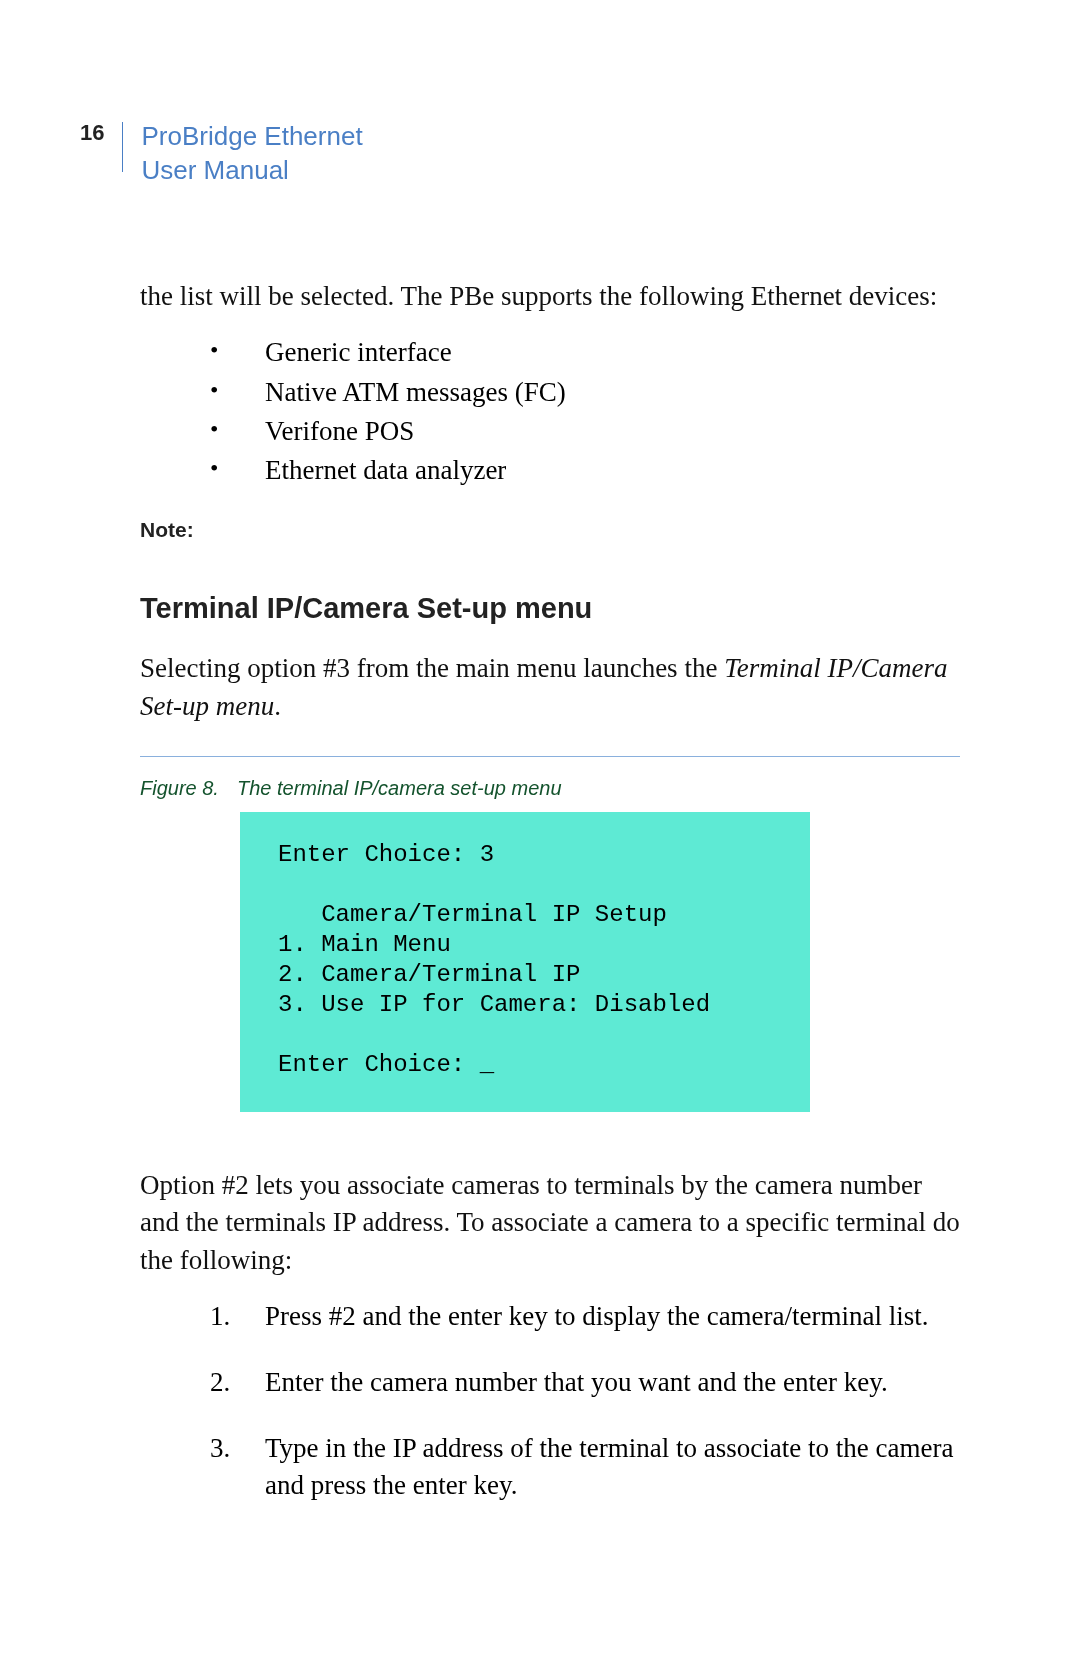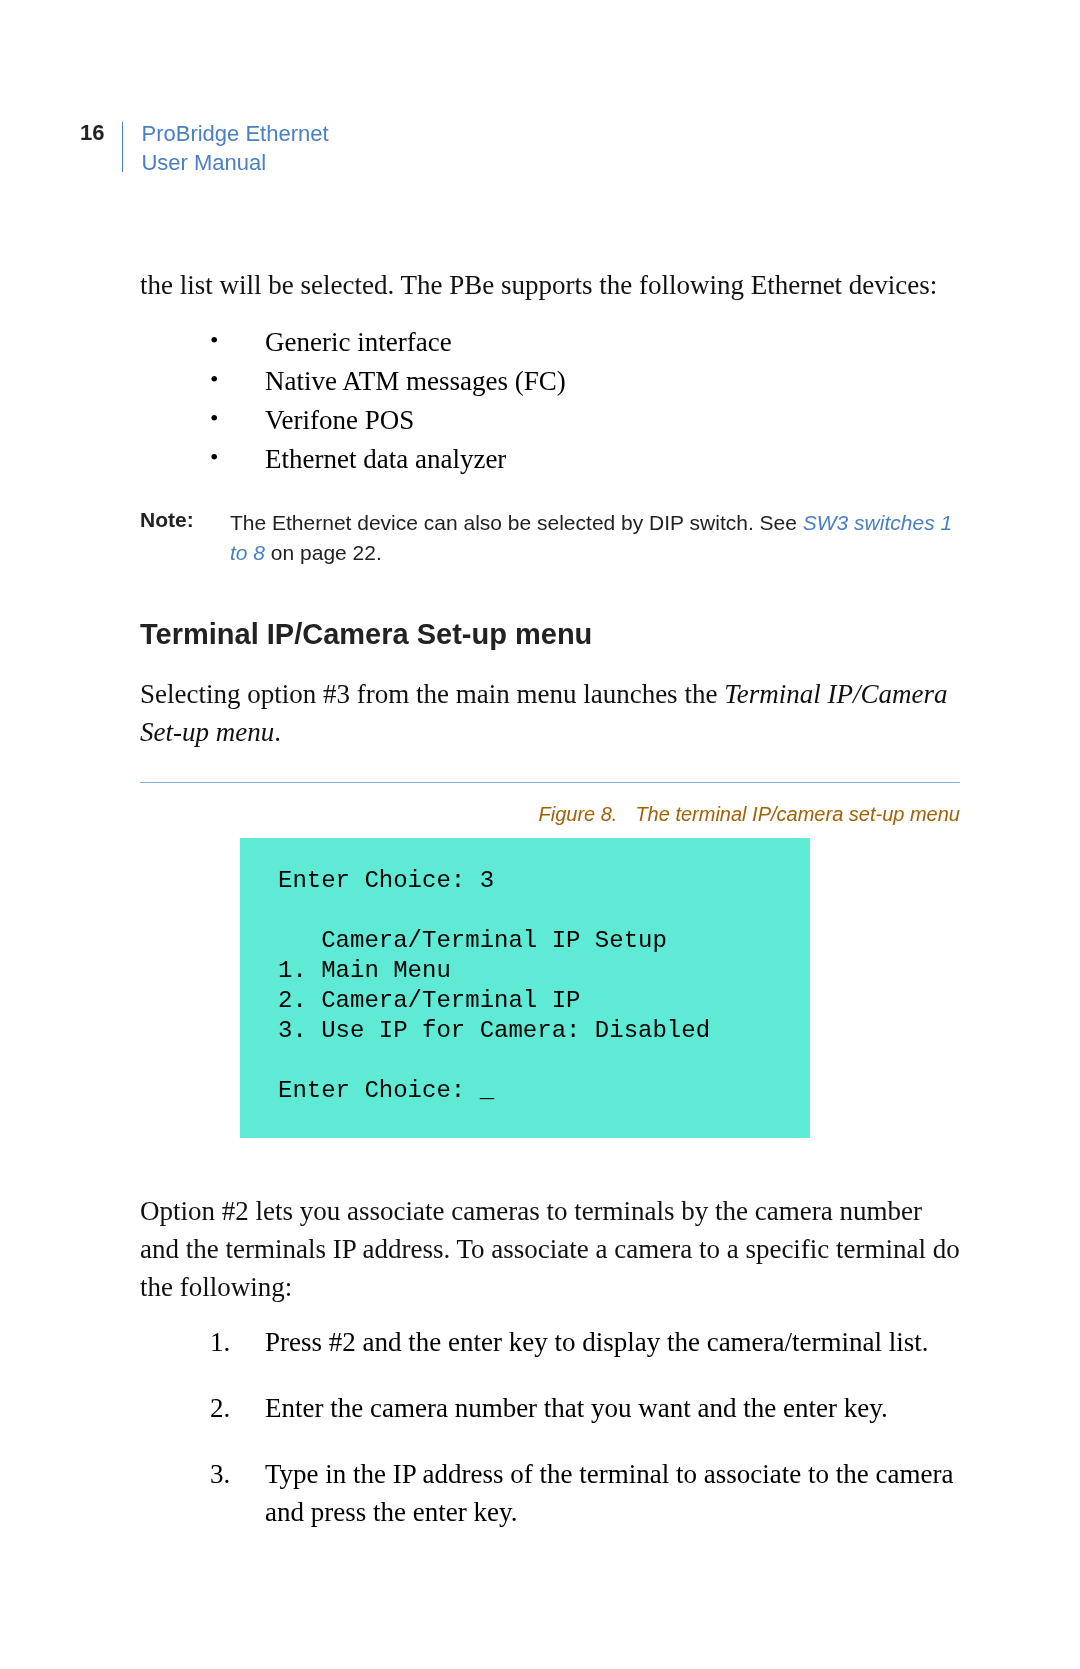--- a/index.html
+++ b/index.html
@@ -33,21 +33,21 @@
       margin-right: 18px;
       margin-top: 2px;
     }
     .header-titles {
       display: flex;
       flex-direction: column;
     }
     .header-title {
       font-family: 'Trebuchet MS', Arial, sans-serif;
       color: #4a7fc5;
-      font-size: 22px;
+      font-size: 26px;
       line-height: 1.3;
     }
     .content {
       margin-left: 60px;
       max-width: 820px;
     }
     .body-para {
       font-size: 27px;
       line-height: 1.4;
       margin-bottom: 18px;
@@ -103,23 +103,22 @@
     .figure-separator {
       border: none;
       border-top: 1px solid #8ab0dd;
       margin: 30px 0 20px 0;
       width: 100%;
     }
     .figure-caption {
       font-family: 'Trebuchet MS', Arial, sans-serif;
       font-style: italic;
       font-size: 20px;
-      color: #a16207;
+      color: #14532d;
       margin-bottom: 12px;
-      text-align: right;
     }
     .figure-caption .fig-label {
       margin-right: 18px;
     }
     .terminal-block {
       background: #5eead4;
       padding: 28px 38px 32px 38px;
       margin-left: 100px;
       width: 570px;
       font-family: 'Courier New', monospace;
@@ -168,23 +167,20 @@
 
     <ul class="bullet-list">
       <li>Generic interface</li>
       <li>Native ATM messages (FC)</li>
       <li>Verifone POS</li>
       <li>Ethernet data analyzer</li>
     </ul>
 
     <div class="note-block">
       <div class="note-label">Note:</div>
-      <div class="note-text">
-        <span>The Ethernet device can also be selected by DIP switch. See  </span><span class="note-link">SW3 switches 1 to 8</span><span> on page 22.</span>
-      </div>
     </div>
 
     <h2 class="section-heading">Terminal IP/Camera Set-up menu</h2>
 
     <p class="body-para">
       <span>Selecting option #3 from the main menu launches the </span><span class="italic">Terminal IP/Camera Set-up menu</span><span>.</span>
     </p>
 
     <hr class="figure-separator">
 

